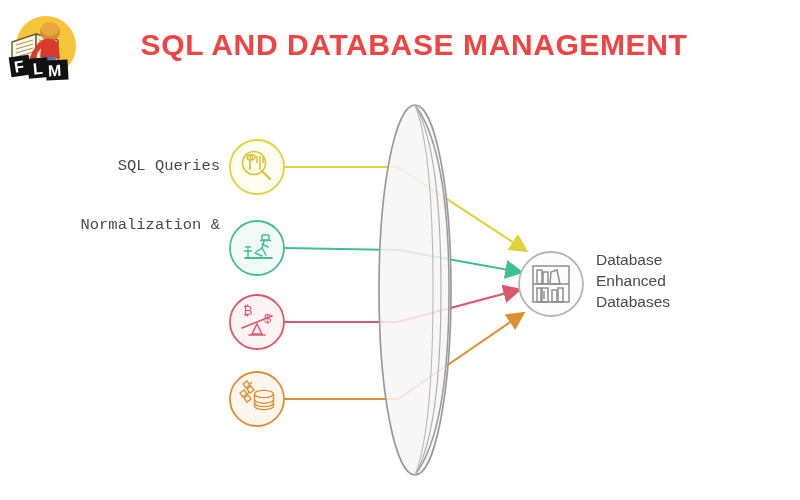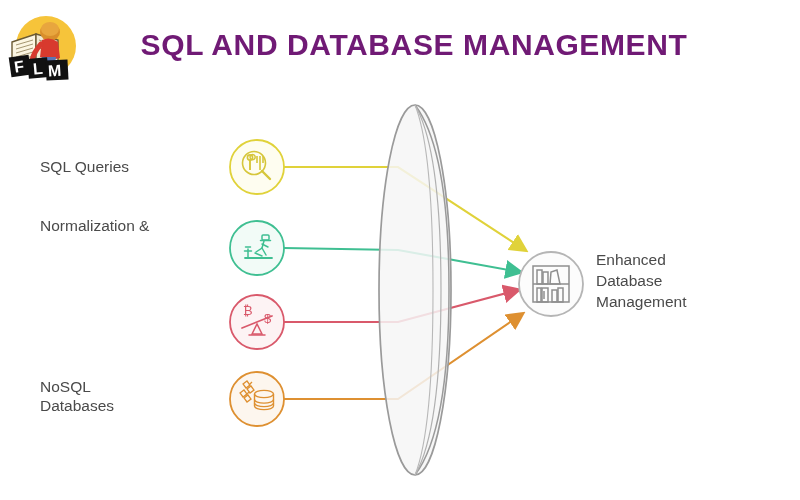--- a/index.html
+++ b/index.html
@@ -29,41 +29,41 @@
   #title {
     position: absolute;
     left: 104px;
     top: 28px;
     width: 620px;
     text-align: center;
     font-family: "Liberation Sans", sans-serif;
     font-weight: bold;
     font-size: 30px;
     letter-spacing: 0.6px;
-    color: #701a75;
+    color: #ef4444;
     white-space: nowrap;
   }
 
   
   #diagram {
     position: absolute;
     left: 0;
     top: 0;
     width: 800px;
     height: 500px;
   }
 
   
   .in-label {
     position: absolute;
-    text-align: left;
+    text-align: right;
     color: #4a4a4a;
     font-size: 15.5px;
     line-height: 19px;
-    font-family: Liberation Sans, sans-serif;
+    font-family: Liberation Mono, monospace;
   }
   #label-0 { left: 40px; top: 157px; width: 180px; }
   #label-1 { left: 40px; top: 216px; width: 180px; }
   #label-2 { left: 40px; top: 313px; width: 180px; }
   #label-3 { left: 40px; top: 377px; width: 180px; }
   .in-label .l2 { display: block; }
 
   
   #out-label {
     position: absolute;
@@ -224,24 +224,20 @@
 
   <div class="in-label" id="label-0">
     <span>SQL Queries</span>
   </div>
 
   <div class="in-label" id="label-1">
     <span>Normalization &amp;</span>
   </div>
 
 
-  <div class="in-label" id="label-3">
-    <span>NoSQL</span>
-    <span class="l2">Databases</span>
-  </div>
 
   <div id="out-label">
+    <span>Database</span>
     <span>Enhanced</span>
-    <span>Database</span>
-    <span>Management</span>
+    <span>Databases</span>
   </div>
 
 </div>
 
 </body></html>

